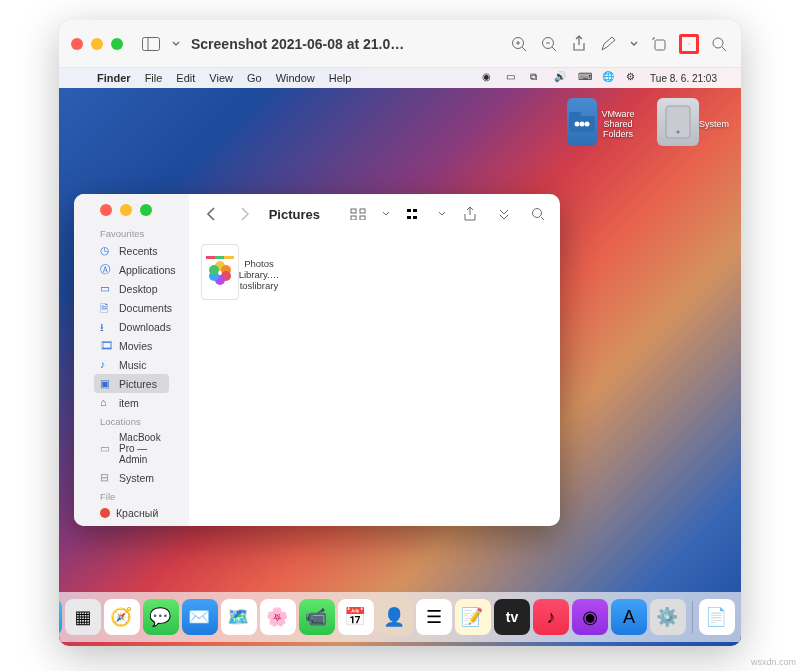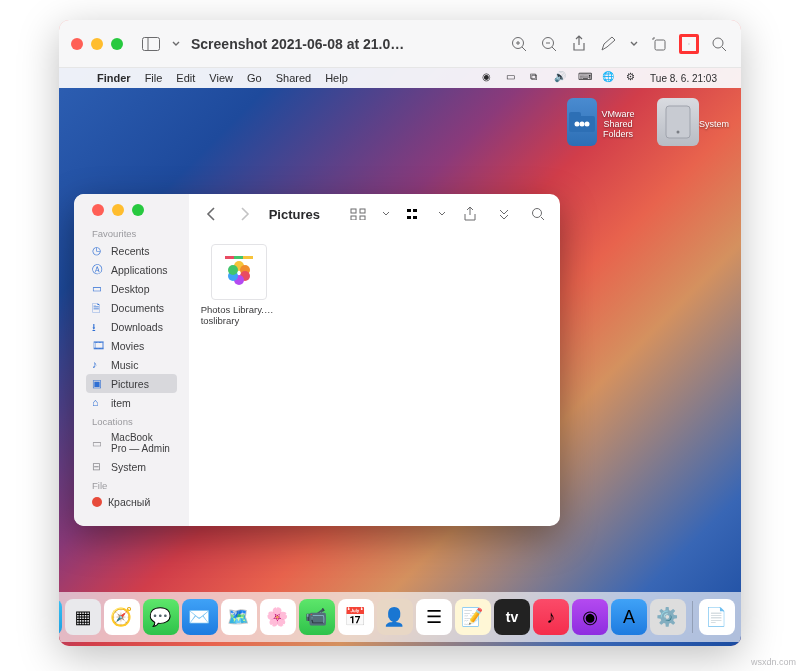--- a/index.html
+++ b/index.html
@@ -28,32 +28,32 @@
 
     
     .desk-icons { position: absolute; top: 30px; right: 12px; display: flex; gap: 18px; }
     .desk-ic { width: 72px; display: flex; align-items: center; color: #fff; font-size: 9px; text-align: center; text-shadow: 0 1px 2px rgba(0,0,0,0.5); }
     .desk-ic .glyph { width: 48px; height: 48px; border-radius: 6px; display: flex; align-items: center; justify-content: center; margin-bottom: 3px; }
     .shared-folder .glyph { background: linear-gradient(#4a8bd0,#2d6fb5); }
     .sys-drive .glyph { background: linear-gradient(#d9dbe0,#b8bcc4); }
 
     
     .finder { position: absolute; left: 15px; top: 126px; width: 486px; height: 332px; background: #fff; border-radius: 10px; box-shadow: 0 12px 36px rgba(0,0,0,0.38); display: flex; overflow: hidden; }
-    .finder-side { width: 132px; background: #f3f2f4; padding: 8px 8px 4px; overflow-y: auto; font-size: 10.5px; }
+    .finder-side { width: 132px; background: #f3f2f4; padding: 8px 16px 4px; overflow-y: auto; font-size: 10.5px; }
     .finder-side .traffic { padding: 2px 0 8px 10px; }
     .side-group { padding: 4px 10px 2px; color: #9a9a9e; font-size: 9.5px; font-weight: 500; }
     .side-item { display: flex; align-items: center; gap: 6px; padding: 3px 10px; color: #3c3c3e; cursor: pointer; }
     .side-item.sel { background: #d8d8dc; border-radius: 4px; margin: 0 4px; padding-left: 6px; }
     .side-item .sic { width: 13px; height: 13px; color: #2f6fd4; flex-shrink: 0; }
     .tag-dot { width: 10px; height: 10px; border-radius: 5px; }
     .finder-main { flex: 1; display: flex; flex-direction: column; }
     .finder-tb { height: 40px; display: flex; align-items: center; padding: 0 12px; gap: 14px; color: #5b5b5d; font-size: 13px; }
     .finder-tb .title { font-weight: 600; color: #2a2a2c; }
     .finder-body { flex: 1; padding: 10px 12px; display: flex; align-content: flex-start; flex-wrap: wrap; gap: 12px; }
-    .file-item { width: 76px; display: flex; flex-direction: column; align-items: center; font-size: 9.5px; color: #3a3a3c; text-align: left; }
+    .file-item { width: 76px; display: flex; flex-direction: row; align-items: center; font-size: 9.5px; color: #3a3a3c; text-align: center; }
     .file-item .thumb { width: 56px; height: 56px; background: #fff; border: 1px solid #e3e3e6; border-radius: 4px; display: flex; align-items: center; justify-content: center; margin-bottom: 4px; }
     .finder-status { height: 20px; font-size: 9.5px; color: #8e8e92; display: flex; align-items: center; justify-content: center; border-top: 1px solid #ececee; position: relative; }
     .scroll-pager { position: absolute; right: 20px; width: 60px; height: 6px; background: #e8e8ea; border-radius: 3px; }
     .scroll-pager::after { content:''; position:absolute; left: 36px; top:-3px; width:12px; height:12px; border-radius:6px; background:#fff; border:1px solid #ccc; }
 
     
     .dock { position: absolute; bottom: 4px; left: 50%; transform: translateX(-50%); height: 50px; padding: 4px 8px; background: rgba(245,245,248,0.68); border-radius: 14px; display: flex; align-items: center; gap: 3px; backdrop-filter: blur(6px); }
     .dock-ic { width: 36px; height: 36px; border-radius: 8px; display: flex; align-items: center; justify-content: center; font-size: 18px; cursor: pointer; }
     .dock-sep { width: 1px; height: 32px; background: rgba(0,0,0,0.18); margin: 0 3px; }
 
@@ -135,21 +135,21 @@
 
   <div class="desktop">
 
     <div class="menubar">
       <span class="apple"></span>
       <strong>Finder</strong>
       <span>File</span>
       <span>Edit</span>
       <span>View</span>
       <span>Go</span>
-      <span>Shared</span>
+      <span>Window</span>
       <span>Help</span>
       <div class="menubar-right">
         <span class="mi">◉</span>
         <span class="mi">▭</span>
         <span class="mi">⧉</span>
         <span class="mi">🔊</span>
         <span class="mi">⌨</span>
         <span class="mi">🌐</span>
         <span class="mi">⚙</span>
         <span>Tue 8. 6.  21:03</span>

